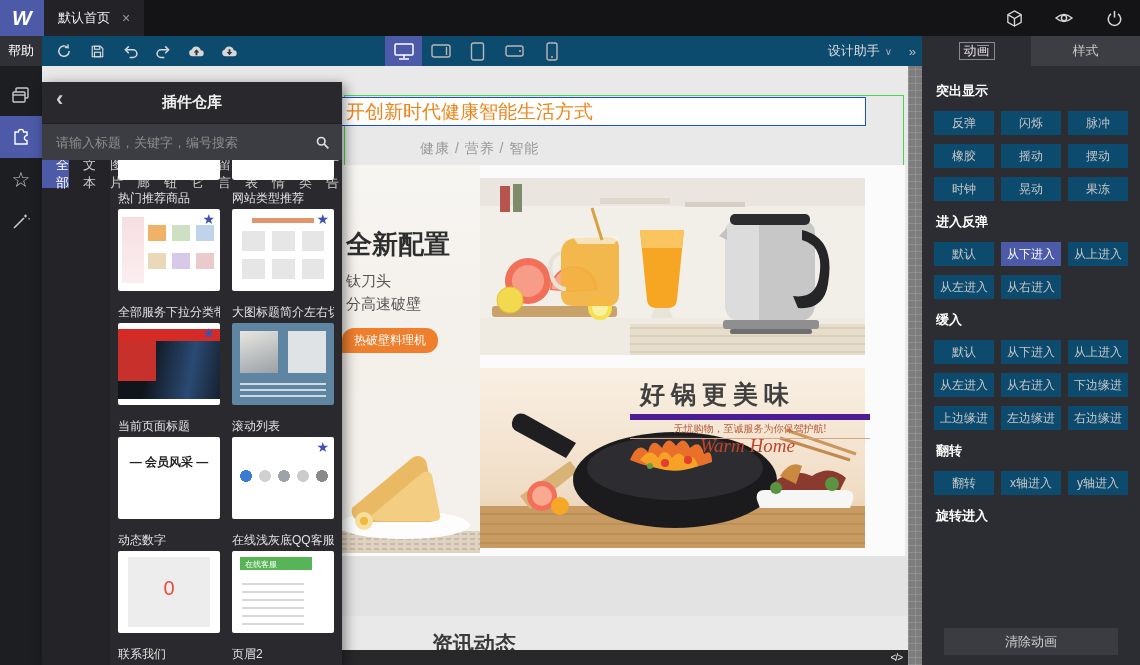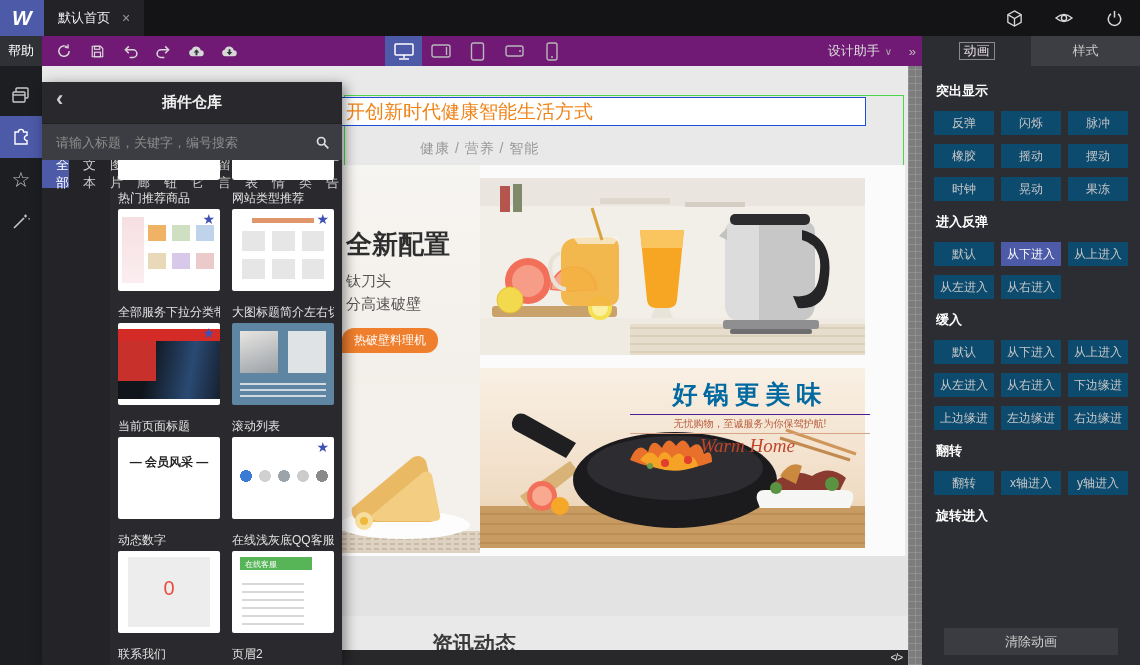--- a/index.html
+++ b/index.html
@@ -12,21 +12,21 @@
   .topbar{position:absolute;left:0;top:0;width:1140px;height:36px;background:#141417;display:flex;align-items:center;}
   .logo{width:44px;height:36px;background:#4c5aa8;color:#fff;display:flex;align-items:center;justify-content:center;
         font-weight:bold;font-size:21px;font-style:italic;}
   .tab{height:36px;background:#232327;display:flex;align-items:center;gap:12px;padding:0 14px;font-size:13px;color:#f0f0f0;}
   .tab-close{color:#9a9a9a;font-size:14px;cursor:pointer;}
   .top-spacer{flex:1;}
   .top-icons{display:flex;align-items:center;gap:30px;padding-right:16px;}
   .top-icons svg{stroke:#d8d8d8;}
 
   
-  .toolbar{position:absolute;left:0;top:36px;width:1140px;height:30px;background:#701a75;}
+  .toolbar{position:absolute;left:0;top:36px;width:1140px;height:30px;background:#0c4a6e;}
   .help{position:absolute;left:0;top:0;width:42px;height:30px;display:flex;align-items:center;justify-content:center;
         color:#fff;font-size:13px;background:#303136;}
   .tool-icons{position:absolute;left:54px;top:0;height:30px;display:flex;align-items:center;gap:13px;}
   .tbtn{width:20px;height:20px;display:flex;align-items:center;justify-content:center;cursor:pointer;}
   .devices{position:absolute;left:385px;top:0;height:30px;display:flex;}
   .device{width:37px;height:30px;display:flex;align-items:center;justify-content:center;color:#b8b8b8;cursor:pointer;}
   .device.active{background:#4c5aa8;color:#fff;}
   .assistant{position:absolute;right:248px;top:0;height:30px;display:flex;align-items:center;gap:5px;font-size:13px;color:#ddd;cursor:pointer;}
   .more-chev{position:absolute;right:224px;top:0;height:30px;display:flex;align-items:center;color:#bbb;font-size:13px;cursor:pointer;}
   .panel-tabs{position:absolute;right:0;top:0;width:218px;height:30px;display:flex;}
@@ -51,23 +51,23 @@
   .banner{position:absolute;left:300px;top:99px;width:563px;height:416px;background:#fbfbfb;}
   .bleft{position:absolute;left:0;top:0;width:138px;height:388px;background:linear-gradient(180deg,#f7f5f2 0%,#f3efe9 55%,#fdfbf8 100%);overflow:hidden;}
   .bleft-head{margin:62px 0 0 4px;font-size:26px;font-weight:bold;color:#2e2e2e;white-space:nowrap;}
   .bleft-line{margin:10px 0 0 4px;font-size:15px;color:#555;white-space:nowrap;}
   .bleft-line2{margin:4px 0 0 4px;font-size:15px;color:#555;white-space:nowrap;}
   .bleft-badge{display:inline-block;margin:14px 0 0 0px;background:#f07f2d;color:#fff;font-size:12px;border-radius:12px 12px 12px 0;
                padding:4px 12px;white-space:nowrap;}
   .toast-art{position:absolute;left:0;bottom:0;}
   .img-kettle{position:absolute;left:138px;top:13px;width:385px;height:177px;cursor:pointer;}
   .img-wok{position:absolute;left:138px;top:203px;width:385px;height:180px;cursor:pointer;}
-  .wok-title{position:absolute;left:160px;top:10px;width:220px;text-align:center;color:#0369a1;font-size:25px;letter-spacing:6px;font-weight:bold;}
+  .wok-title{position:absolute;left:160px;top:10px;width:220px;color:#404040;font-size:25px;letter-spacing:6px;font-weight:bold;}
   .wok-tagline{position:absolute;left:150px;top:46px;width:240px;text-align:center;color:#b85a3a;font-size:10px;
-               border-top:1px solid #4c1d95;border-bottom:1px solid #d8a488;padding:2px 0;}
+               border-top:6px solid #4c1d95;border-bottom:1px solid #d8a488;padding:2px 0;}
   .wok-script{position:absolute;left:220px;top:66px;color:#c0442a;font-size:19px;font-style:italic;font-family:"Liberation Serif","DejaVu Serif",serif;}
   .news-title{position:absolute;left:390px;top:564px;font-size:21px;font-weight:bold;color:#3a3a3a;}
   .news-band{position:absolute;left:0;top:490px;width:866px;height:60px;background:#e3e3e3;}
   .canvas-bottom{position:absolute;left:42px;top:650px;width:866px;height:15px;background:#28282b;display:flex;align-items:center;justify-content:flex-end;padding-right:6px;}
   .code-icon{color:#e8e8e8;font-size:10px;letter-spacing:-1px;cursor:pointer;}
   .scrollstrip{position:absolute;left:908px;top:66px;width:14px;height:599px;cursor:pointer;
       background:repeating-linear-gradient(0deg,rgba(255,255,255,.13) 0 1px,transparent 1px 7px),
                  repeating-linear-gradient(90deg,rgba(255,255,255,.13) 0 1px,transparent 1px 7px),#7d7d7d;}
 
   

